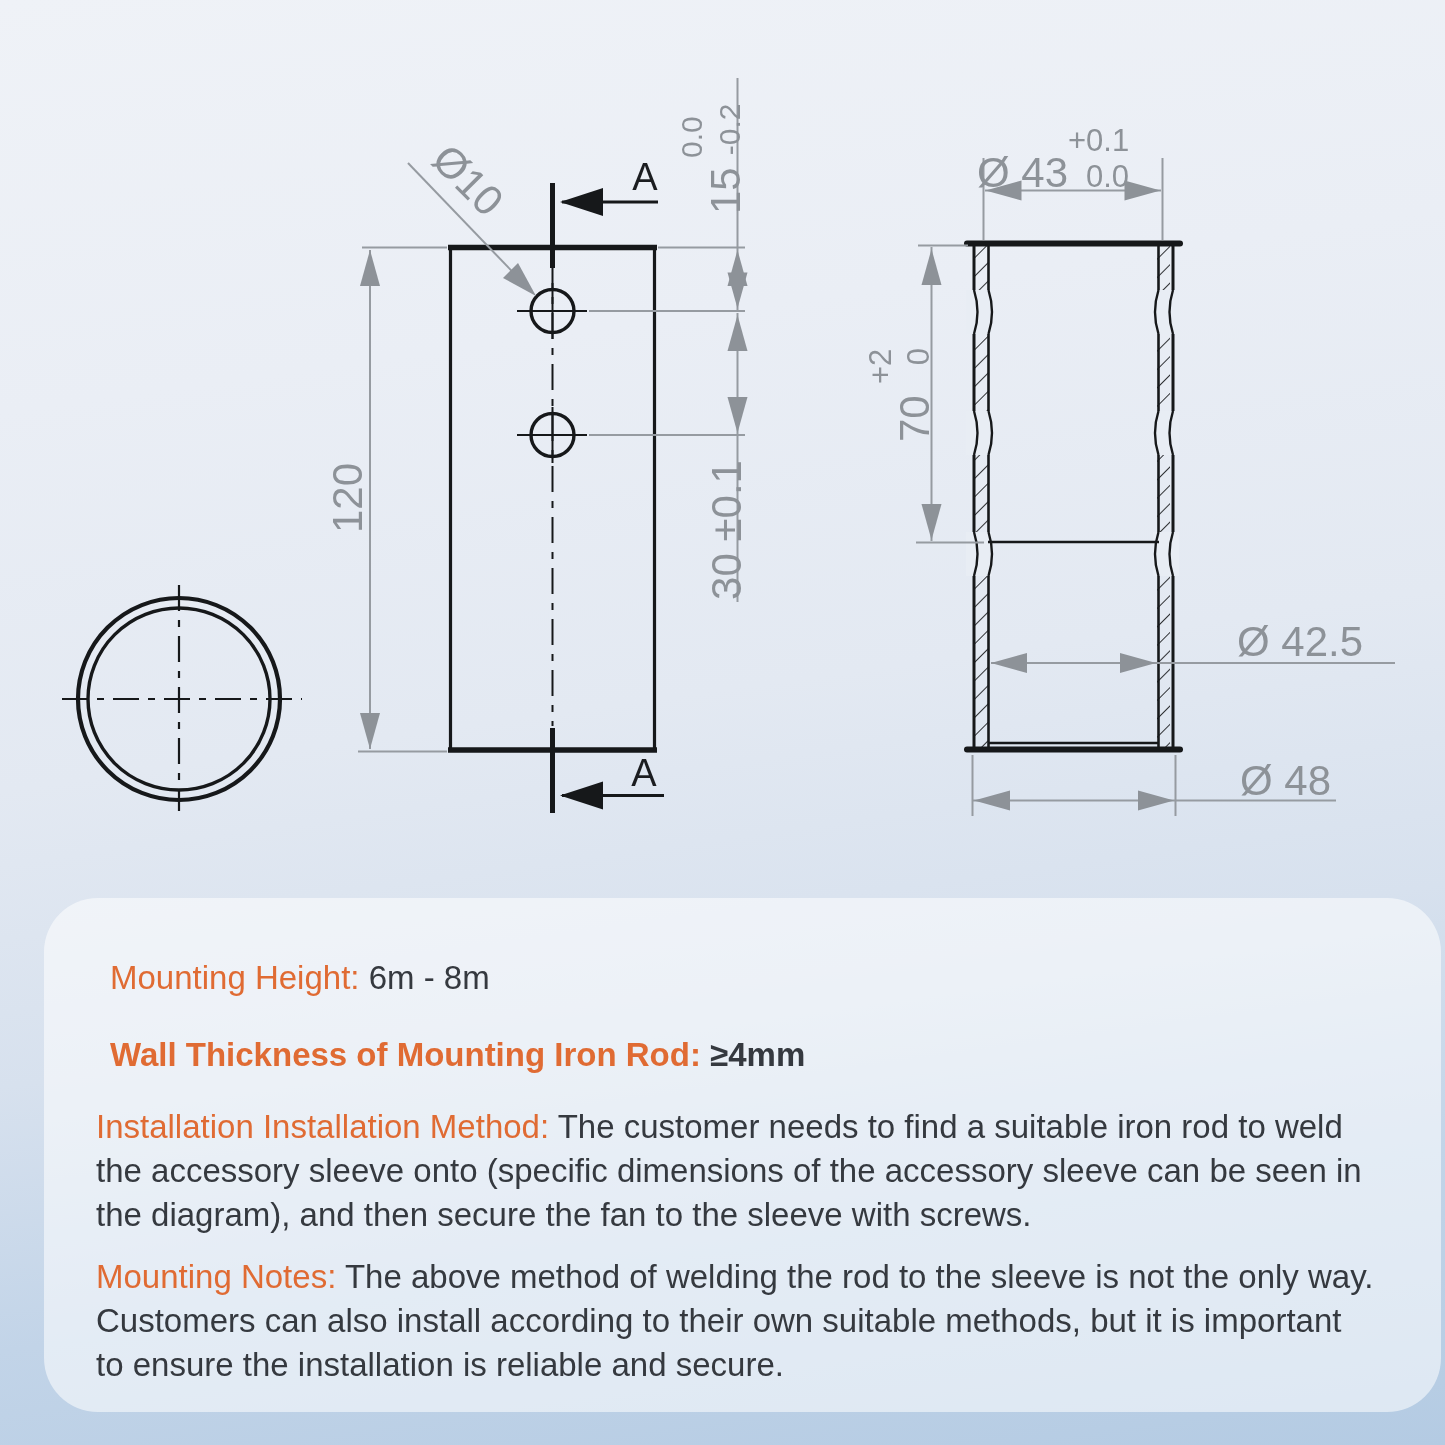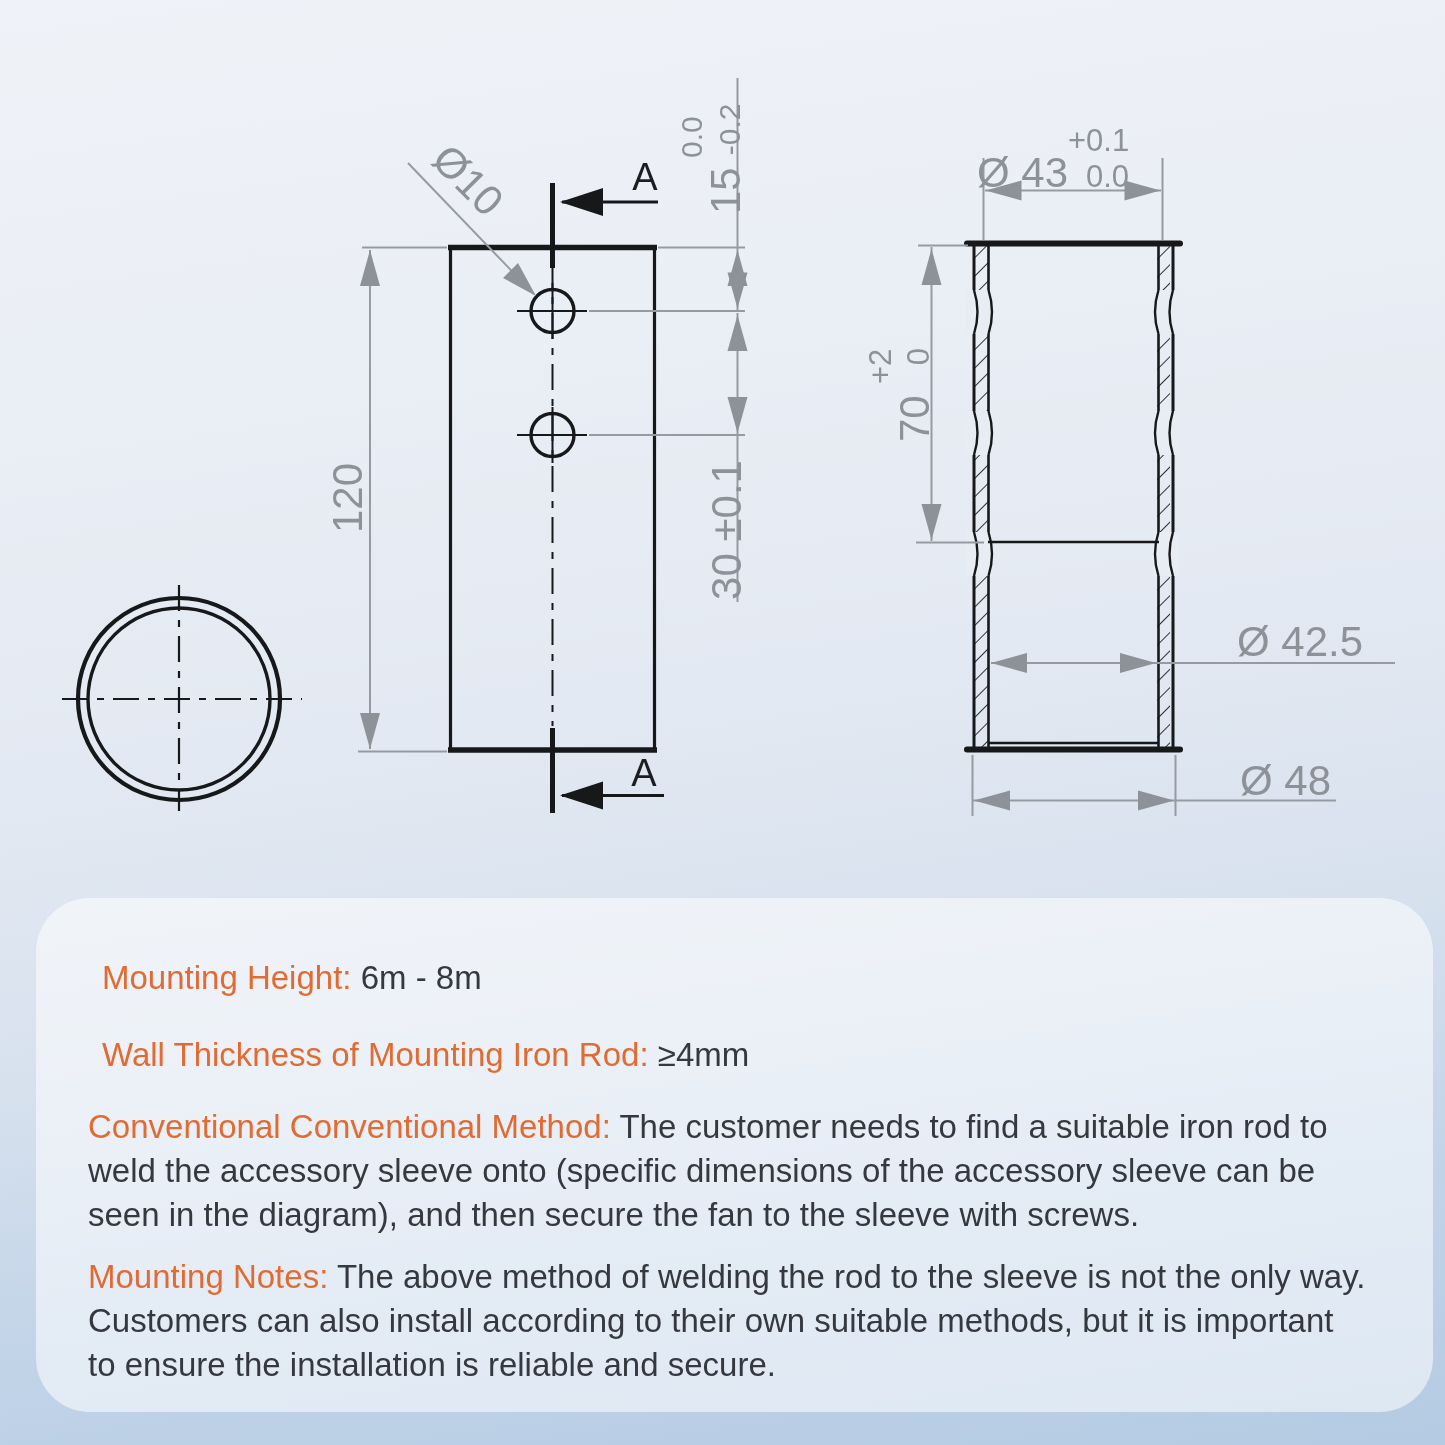--- a/index.html
+++ b/index.html
@@ -6,27 +6,27 @@
   body{
     width:1445px;height:1445px;overflow:hidden;position:relative;
     background:linear-gradient(172deg,#eff2f7 0%,#eaeef5 25%,#e3e9f2 48%,#d7e1ee 66%,#c2d4e8 82%,#b4cbe3 100%);
     font-family:"Liberation Sans",sans-serif;
   }
   .drawing{position:absolute;left:0;top:0;}
   svg text{font-family:"Liberation Sans",sans-serif;}
   .dimtxt{fill:#8d9298;}
   .blktxt{fill:#1b1d20;}
   .notes-panel{
-    position:absolute;left:36px;top:898px;width:1397px;height:514px;
+    position:absolute;left:44px;top:898px;width:1397px;height:514px;
     border-radius:54px;background:rgba(255,255,255,0.55);
     box-sizing:border-box;padding:58px 65px 0 52px;
     color:#35393f;font-size:33px;line-height:44px;
   }
   .note-line{margin:0 0 33px 14px;}
-  .note-line2{margin:0 0 28px 14px;}
+  .note-line2{margin:0 0 28px 14px;font-weight:bold;}
   .note-para{margin:0 0 18px 0;max-width:1310px;}
   .lbl{color:#e06b33;}
   .val,.txt{color:#35393f;}
 </style>
 </head>
 <body>
 
 <svg class="drawing" width="1445" height="898" viewBox="0 0 1445 898" xmlns="http://www.w3.org/2000/svg">
   <defs>
     <pattern id="hatch" patternUnits="userSpaceOnUse" width="13" height="13" patternTransform="rotate(45)">
@@ -183,20 +183,20 @@
 <div class="notes-panel">
   <p class="note-line">
     <span class="lbl">Mounting Height:</span>
     <span class="val">6m - 8m</span>
   </p>
   <p class="note-line2">
     <span class="lbl">Wall Thickness of Mounting Iron Rod:</span>
     <span class="val">≥4mm</span>
   </p>
   <p class="note-para">
-    <span class="lbl">Conventional Conventional Method:</span>
+    <span class="lbl">Installation Installation Method:</span>
     <span class="txt">The customer needs to find a suitable iron rod to weld the accessory sleeve onto (specific dimensions of the accessory sleeve can be seen in the diagram), and then secure the fan to the sleeve with screws.</span>
   </p>
   <p class="note-para">
     <span class="lbl">Mounting Notes:</span>
     <span class="txt">The above method of welding the rod to the sleeve is not the only way. Customers can also install according to their own suitable methods, but it is important to ensure the installation is reliable and secure.</span>
   </p>
 </div>
 
 </body></html>

